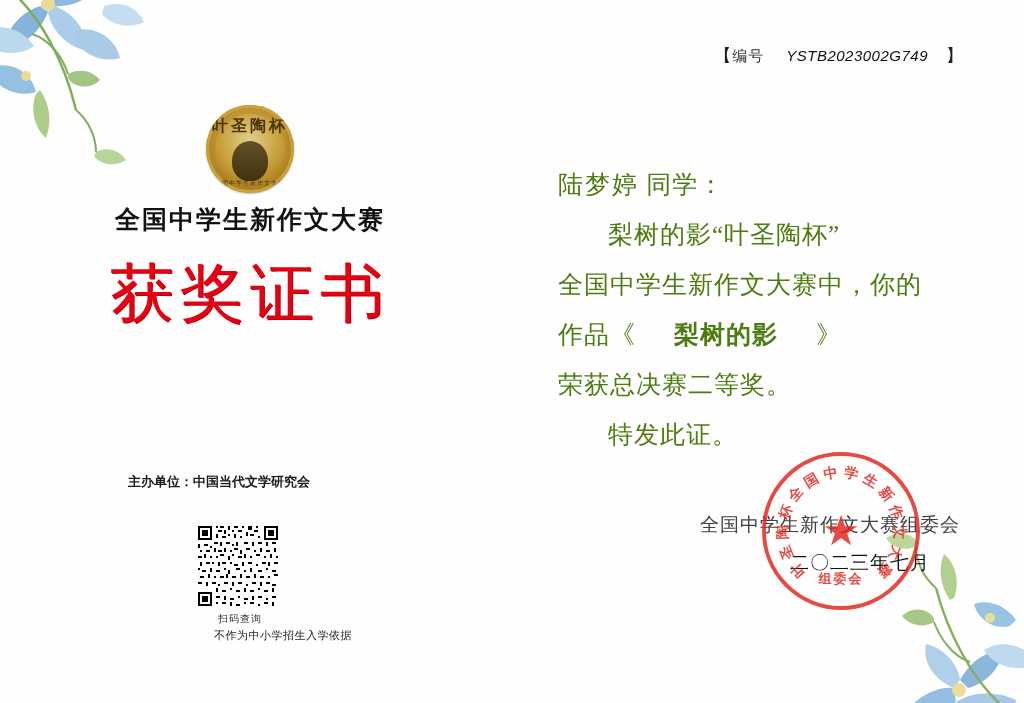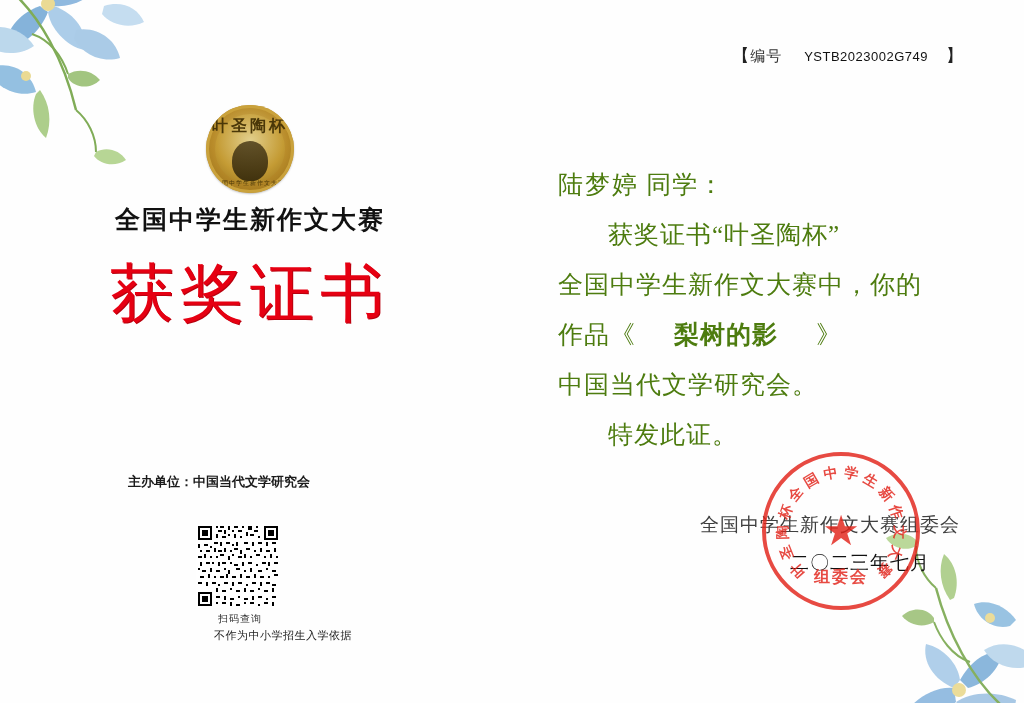--- a/index.html
+++ b/index.html
@@ -36,24 +36,25 @@
     right: 60px;
     font-size: 15px;
     color: #333;
     letter-spacing: 1px;
     white-space: nowrap;
     font-family: "Liberation Serif", serif;
   }
   .serial .brk { font-size: 17px; color: #222; }
   .serial .code {
     font-family: "Liberation Sans", sans-serif;
-    font-size: 13px;
+    font-size: 15px;
     letter-spacing: 0.5px;
     margin: 0 18px 0 22px;
     color: #111;
+    font-style: italic;
   }
 
   
   .left-block {
     position: absolute;
     left: 0;
     top: 105px;
     width: 500px;
     text-align: center;
   }
@@ -245,21 +246,21 @@
     color: #e2231a;
     transform-origin: 0 0;
     font-family: "Liberation Serif", serif;
   }
   .seal-bottom {
     position: absolute;
     left: 0;
     bottom: 18px;
     width: 100%;
     text-align: center;
-    font-size: 16px;
+    font-size: 13px;
     font-weight: bold;
     color: #e2231a;
     letter-spacing: 2px;
   }
 </style>
 </head>
 <body>
 
 <div class="certificate">
 
@@ -475,26 +476,26 @@
     </svg>
   </div>
   <div class="qr-caption">扫码查询</div>
   <div class="qr-note">不作为中小学招生入学依据</div>
 
   <div class="body-text">
     <div class="line">
       <span class="name-hl">陆梦婷</span>
       <span>同学：</span>
     </div>
-    <div class="line indent">获奖证书“叶圣陶杯”</div>
+    <div class="line indent">梨树的影“叶圣陶杯”</div>
     <div class="line">全国中学生新作文大赛中，你的</div>
     <div class="line work-title">
       <span>作品《</span><span class="work-inner">梨树的影</span><span>》</span>
     </div>
-    <div class="line">中国当代文学研究会。</div>
+    <div class="line">荣获总决赛二等奖。</div>
     <div class="line indent">特发此证。</div>
   </div>
 
   <div class="signature">全国中学生新作文大赛组委会</div>
   <div class="sig-date">二〇二三年七月</div>
 
   <div class="seal">
     <div class="seal-star">★</div>
     <div class="seal-text" id="sealRing">
         <span style="transform: translate(-43.1024px, 38.8096px) rotate(-132deg) translate(-50%, -50%);">叶</span>

